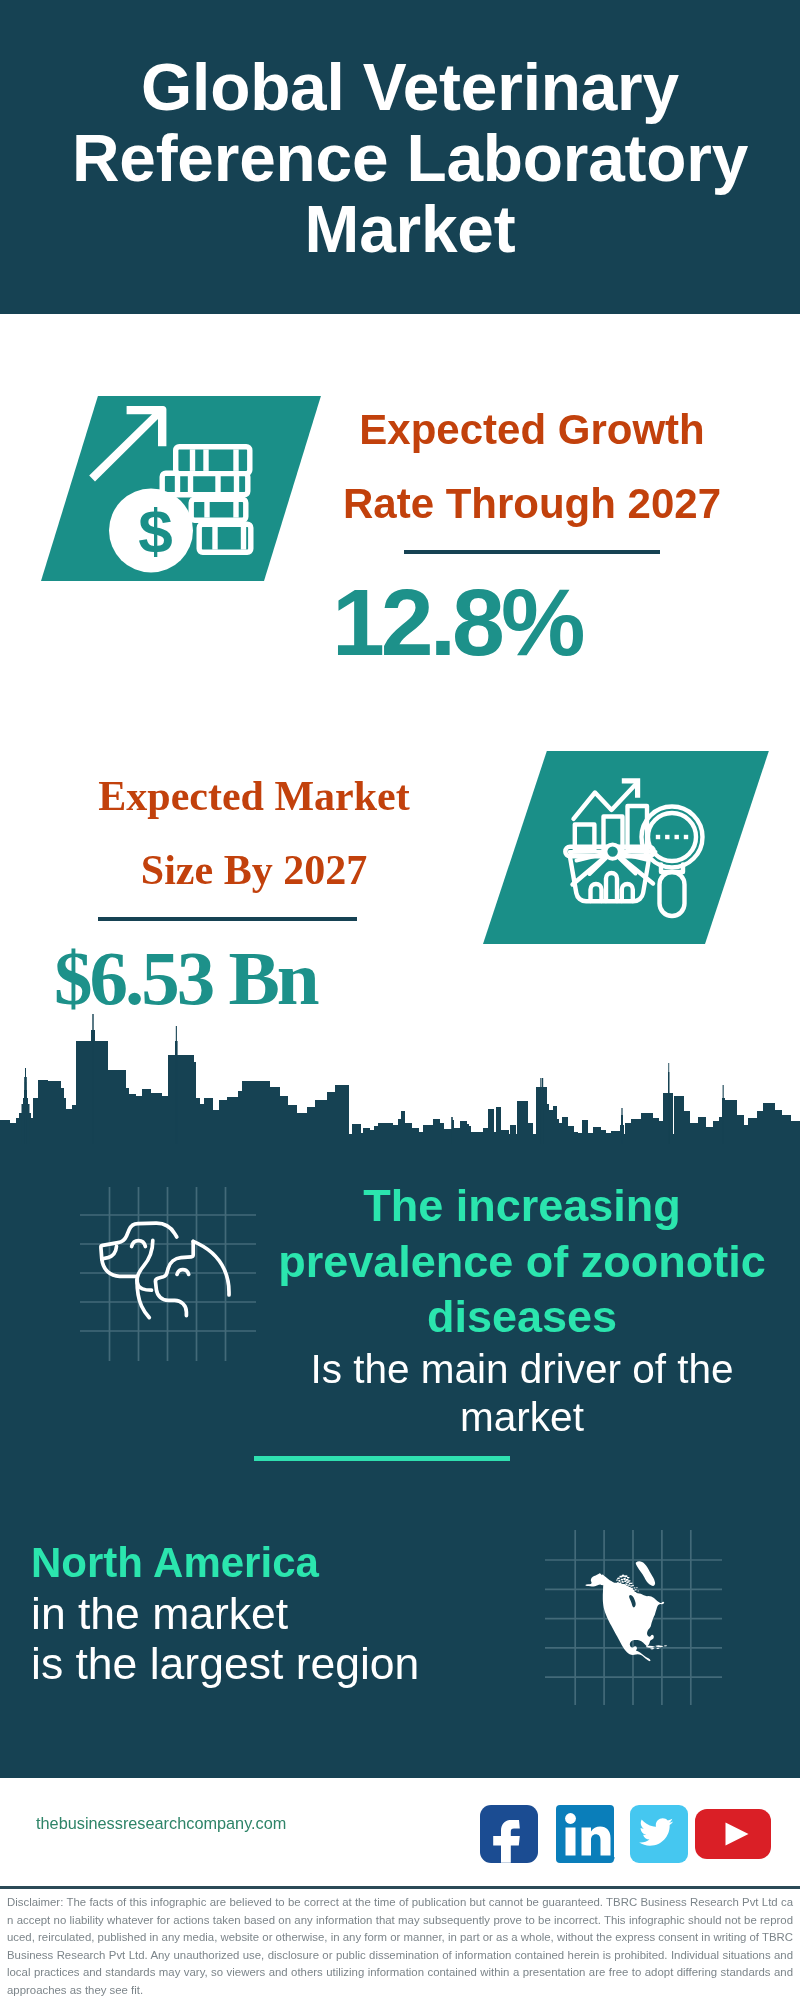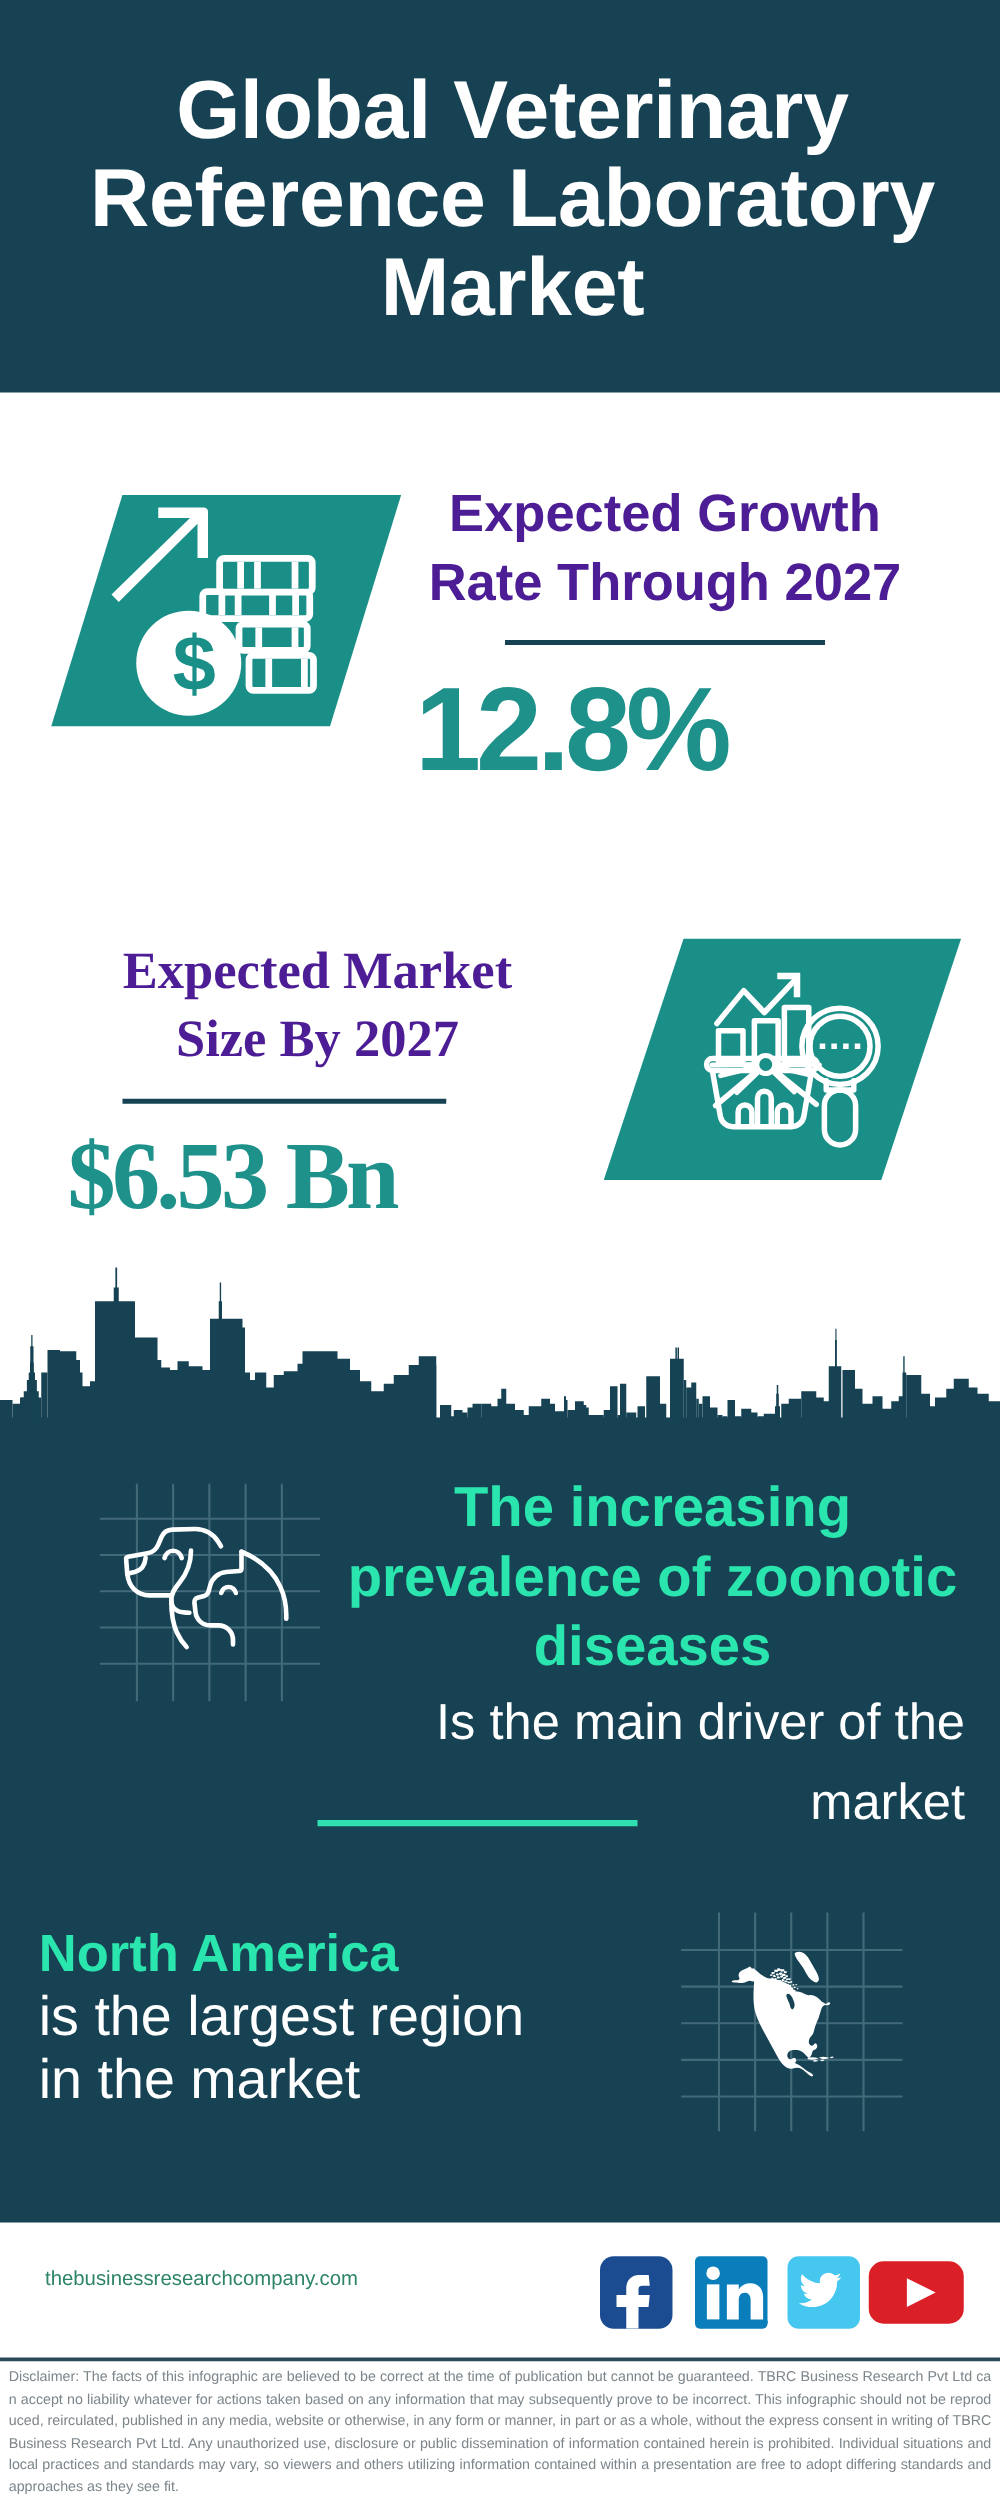--- a/index.html
+++ b/index.html
@@ -7,21 +7,21 @@
        font-family:"Liberation Sans",sans-serif;overflow:hidden;}
   .page{position:relative;width:719px;height:2000px;background:#fff;padding-left:12px;}
 
   
   .hdr{position:absolute;left:0;top:0;width:800px;height:314px;background:#164253;}
   .hdr-title{position:absolute;left:52px;top:52px;width:716px;text-align:center;
              color:#ffffff;font-weight:bold;font-size:65.8px;line-height:71px;
              letter-spacing:-0.2px;}
 
   
-  .stat-head{color:#4c1d95;font-weight:bold;font-size:42px;line-height:55px;text-align:center;}
+  .stat-head{color:#c2410c;font-weight:bold;font-size:42px;line-height:55px;text-align:center;margin-top:19px;}
   .stat-rule{height:4px;background:#164253;margin:0 auto;}
   .stat-val{color:#1d918a;font-weight:bold;font-size:95px;line-height:95px;text-align:left;letter-spacing:-4px;}
 
   .s1-text{position:absolute;left:332px;top:383px;width:400px;}
   .s1-rule{width:256px;margin-top:19px;}
   .s1-val{margin-top:21px;}
 
   .s2-text{position:absolute;left:54px;top:750px;width:400px;font-family:Liberation Serif, serif;}
   .s2-rule{width:259px;margin-top:19px;margin-left:44px;}
   .s2-val{margin-top:19px;font-size:77px;line-height:77px;letter-spacing:-3px;}
@@ -32,21 +32,21 @@
          transform:skewX(-17.1deg);transform-origin:bottom left;}
   .para2{left:483px;top:751px;width:222px;height:193px;
          transform:skewX(-18.3deg);transform-origin:bottom left;}
 
   
   .dark{position:absolute;left:0;top:1134px;width:800px;height:644px;background:#164253;}
   .skyline{position:absolute;left:0;top:1014px;width:800px;height:130px;}
 
   .drv{position:absolute;left:272px;top:1178px;width:500px;text-align:center;}
   .drv-h{font-weight:bold;font-size:45px;line-height:55.5px;color:#2be5ae;}
-  .drv-s{font-size:40.5px;line-height:64px;color:#ffffff;font-weight:normal;text-align:right;}
+  .drv-s{font-size:40.5px;line-height:48px;color:#ffffff;font-weight:normal;}
   .drv-rule{position:absolute;left:254px;top:1456px;width:256px;height:5px;background:#2fe0b0;}
 
   .reg{position:absolute;left:31px;top:1537px;width:525px;text-align:left;}
   .reg-h{font-weight:bold;font-size:42px;line-height:52px;color:#2be5ae;}
   .reg-s{font-size:44.5px;line-height:50px;color:#ffffff;}
 
   
   .src{position:absolute;left:36px;top:1810px;color:#2e8468;font-size:16.3px;line-height:26.5px;}
   .hr{position:absolute;left:0;top:1886px;width:800px;height:3px;background:#2b4a57;}
   .disc{position:absolute;left:7px;top:1894px;width:786px;color:#7c858a;font-size:11.4px;line-height:17.6px;text-align:justify;word-break:break-all;}
@@ -342,22 +342,22 @@
         <line x1="545" y1="1589.3" x2="722" y2="1589.3"></line>
         <line x1="545" y1="1618.6" x2="722" y2="1618.6"></line>
         <line x1="545" y1="1647.9" x2="722" y2="1647.9"></line>
         <line x1="545" y1="1677.2" x2="722" y2="1677.2"></line>
       </g>
       <path fill="#ffffff" d="M598.50,1573.95 L599.60,1573.18 L600.70,1573.84 L601.58,1575.05 L602.46,1574.50 L603.56,1575.05 L604.22,1576.48 L604.66,1578.02 L604.88,1579.56 L605.10,1581.10 L604.88,1582.64 L604.44,1583.96 L603.56,1584.84 L602.46,1585.28 L601.36,1585.06 L600.26,1584.62 L598.94,1584.84 L597.62,1585.28 L596.30,1585.72 L594.98,1586.16 L593.44,1586.38 L591.90,1586.38 L590.36,1586.16 L588.82,1585.94 L587.28,1585.94 L585.96,1585.72 L585.30,1585.06 L586.40,1584.40 L587.94,1584.18 L589.48,1584.18 L590.80,1583.96 L591.68,1583.08 L591.24,1581.76 L590.80,1580.44 L591.02,1579.12 L591.68,1577.80 L592.78,1576.70 L594.10,1575.93 L595.64,1575.38 L596.96,1574.72 Z M603.56,1575.60 L605.10,1576.48 L606.64,1577.80 L608.18,1579.12 L609.72,1580.22 L611.26,1581.10 L612.80,1581.98 L614.34,1582.64 L615.88,1582.86 L617.42,1582.64 L618.96,1582.86 L620.50,1583.30 L622.04,1583.74 L623.58,1584.29 L625.12,1584.84 L626.66,1585.50 L628.20,1586.27 L629.74,1587.04 L631.28,1587.92 L632.61,1589.02 L633.71,1590.23 L634.81,1591.66 L636.13,1592.76 L637.67,1593.20 L639.21,1593.42 L640.75,1593.86 L642.29,1594.41 L643.83,1595.18 L645.37,1595.84 L646.91,1596.17 L648.45,1596.06 L649.99,1596.17 L651.31,1596.61 L652.63,1597.27 L653.95,1598.04 L655.05,1598.92 L656.15,1600.02 L657.25,1601.12 L658.35,1601.78 L659.45,1602.44 L660.55,1603.10 L661.43,1602.88 L662.31,1602.00 L663.41,1601.78 L664.18,1602.44 L663.96,1603.32 L662.86,1603.98 L661.54,1604.20 L660.22,1603.98 L659.01,1604.42 L658.02,1605.30 L657.36,1606.40 L656.92,1607.72 L656.48,1609.16 L656.04,1610.59 L655.60,1612.02 L655.16,1613.45 L654.72,1614.88 L654.06,1616.20 L653.51,1617.52 L652.96,1618.84 L652.52,1620.16 L652.08,1621.48 L651.64,1622.80 L651.31,1624.12 L650.98,1625.44 L650.54,1626.76 L649.88,1627.86 L649.11,1628.74 L648.34,1629.62 L647.68,1630.72 L647.24,1632.04 L647.02,1633.36 L647.24,1634.68 L647.90,1635.78 L648.78,1636.44 L649.66,1636.66 L650.54,1636.22 L651.20,1635.34 L652.08,1634.68 L652.96,1634.90 L653.62,1635.78 L653.84,1637.10 L653.40,1638.42 L652.52,1639.30 L651.64,1639.74 L650.76,1640.18 L650.10,1641.06 L649.66,1642.38 L649.22,1643.70 L648.56,1645.02 L647.68,1645.90 L646.80,1646.34 L644.50,1644.00 L643.00,1642.40 L641.30,1641.20 L639.60,1640.40 L637.80,1640.00 L636.00,1639.90 L634.20,1640.00 L632.50,1640.40 L631.00,1641.40 L630.00,1643.00 L629.80,1644.80 L630.40,1646.40 L631.60,1647.40 L633.00,1647.40 L634.20,1646.60 L635.40,1646.20 L636.50,1646.80 L637.00,1648.20 L636.60,1649.60 L635.80,1650.40 L637.20,1651.00 L638.80,1651.80 L640.40,1652.80 L642.00,1654.00 L643.60,1655.20 L645.20,1656.40 L646.80,1657.40 L648.40,1658.20 L649.80,1659.20 L650.60,1660.40 L649.60,1661.20 L648.20,1660.60 L646.80,1659.60 L645.40,1658.40 L644.00,1657.20 L642.60,1656.00 L641.00,1655.00 L639.40,1654.40 L637.70,1654.20 L636.00,1654.40 L634.40,1654.80 L632.80,1655.00 L631.20,1654.80 L629.60,1654.20 L628.10,1653.20 L626.70,1652.00 L625.40,1650.60 L624.20,1649.00 L623.10,1647.20 L622.00,1645.40 L620.80,1643.20 L619.60,1641.00 L618.40,1638.80 L617.20,1636.60 L616.00,1634.40 L614.80,1632.20 L613.60,1630.00 L612.40,1627.80 L611.20,1625.60 L610.00,1623.40 L608.90,1621.20 L607.80,1619.00 L606.80,1616.80 L605.90,1614.60 L605.10,1612.40 L604.40,1610.20 L603.80,1608.00 L603.40,1605.80 L603.10,1603.60 L602.90,1601.40 L602.80,1599.20 L602.80,1597.00 L602.80,1594.80 L602.90,1592.60 L603.00,1590.40 L603.10,1588.20 L603.20,1586.00 L603.30,1583.80 L603.40,1581.60 L603.50,1579.40 L603.50,1577.40 L603.40,1575.60 ZM635.91,1562.40 L637.56,1561.52 L639.43,1561.30 L641.41,1561.74 L643.17,1562.62 L644.71,1563.94 L646.03,1565.48 L647.13,1567.02 L648.01,1568.56 L648.89,1570.10 L649.77,1571.64 L650.65,1573.18 L651.53,1574.72 L652.41,1576.26 L653.29,1577.80 L654.06,1579.34 L654.61,1580.88 L655.05,1582.42 L655.05,1583.96 L654.39,1585.28 L653.29,1585.94 L651.97,1585.72 L650.65,1585.06 L649.33,1584.18 L648.01,1583.08 L646.91,1581.76 L646.03,1580.44 L645.15,1578.90 L644.27,1577.36 L643.39,1575.82 L642.51,1574.28 L641.41,1572.74 L640.31,1571.20 L639.21,1569.66 L638.11,1568.12 L637.01,1566.36 L636.13,1564.60 L635.69,1563.28 Z M619.98,1578.52 L618.92,1579.09 L617.93,1579.37 L617.34,1578.77 L616.93,1578.34 L617.63,1577.66 L618.50,1577.51 L619.86,1577.76 Z M622.69,1576.86 L621.99,1577.58 L620.39,1577.53 L619.37,1577.29 L619.45,1576.45 L619.62,1575.68 L620.99,1575.78 L622.12,1575.81 Z M625.08,1575.77 L624.41,1576.41 L622.82,1576.72 L622.28,1576.22 L621.60,1575.59 L622.11,1574.69 L623.44,1574.53 L624.35,1575.20 Z M627.70,1576.48 L626.64,1577.05 L625.64,1577.46 L624.55,1576.99 L624.19,1576.08 L624.63,1575.43 L626.17,1575.35 L627.26,1575.46 Z M629.38,1577.72 L629.29,1578.34 L628.07,1578.50 L627.10,1578.23 L627.01,1577.40 L627.03,1576.73 L628.48,1576.90 L629.42,1576.99 Z M620.92,1581.01 L620.08,1581.75 L619.27,1581.67 L618.56,1581.38 L618.25,1580.86 L618.70,1580.06 L619.80,1579.77 L620.29,1580.51 Z M622.93,1579.76 L622.73,1580.50 L621.55,1580.44 L621.00,1580.07 L620.58,1579.41 L621.07,1578.89 L621.89,1578.72 L623.05,1579.06 Z M625.80,1579.02 L625.21,1579.76 L624.11,1580.19 L623.29,1579.38 L623.14,1578.82 L623.67,1578.29 L624.69,1577.85 L625.75,1578.13 Z M628.40,1579.89 L627.62,1580.72 L626.64,1580.74 L625.42,1580.34 L625.54,1579.69 L626.04,1578.92 L627.08,1578.92 L628.21,1579.12 Z M630.49,1581.07 L630.07,1581.55 L629.11,1581.70 L628.53,1581.40 L627.90,1580.60 L628.45,1580.13 L629.37,1580.15 L630.42,1580.34 Z M621.52,1583.31 L620.94,1584.07 L619.99,1583.93 L619.00,1583.79 L619.01,1583.30 L619.72,1582.70 L620.57,1582.33 L621.31,1582.88 Z M624.09,1582.00 L623.63,1582.70 L622.60,1582.84 L621.41,1582.62 L621.47,1581.72 L621.62,1581.23 L622.86,1580.92 L623.59,1581.62 Z M626.41,1581.50 L626.02,1581.99 L625.05,1582.13 L624.27,1581.82 L624.06,1581.29 L624.56,1580.61 L625.31,1580.45 L626.51,1580.54 Z M628.73,1582.60 L628.50,1583.12 L627.45,1583.30 L626.40,1583.05 L626.26,1582.38 L626.73,1581.71 L627.80,1581.34 L629.12,1581.84 Z M631.29,1583.41 L630.93,1583.99 L629.82,1584.08 L629.07,1583.91 L628.78,1583.09 L629.44,1582.75 L630.15,1582.60 L630.73,1582.83 Z M622.48,1585.83 L621.92,1586.32 L621.31,1586.62 L620.62,1586.19 L620.37,1585.57 L620.77,1585.00 L621.51,1584.85 L622.40,1585.36 Z M624.80,1584.65 L624.58,1585.49 L623.52,1585.56 L622.88,1585.00 L622.31,1584.56 L623.19,1583.93 L623.88,1583.97 L625.00,1584.00 Z M627.46,1584.23 L627.24,1584.80 L626.31,1585.10 L625.37,1584.66 L625.21,1584.12 L625.57,1583.29 L626.57,1583.49 L627.21,1583.67 Z M630.25,1585.33 L629.64,1585.74 L628.62,1585.87 L627.71,1585.68 L627.25,1584.82 L628.03,1584.41 L628.95,1584.40 L630.00,1584.59 Z M632.05,1585.99 L631.80,1586.64 L630.88,1586.56 L629.94,1586.37 L630.06,1585.76 L630.47,1585.39 L631.36,1585.25 L631.83,1585.65 Z M623.73,1587.93 L623.31,1588.40 L622.70,1588.51 L622.05,1588.27 L621.60,1587.85 L622.09,1587.42 L622.81,1587.29 L623.68,1587.44 Z M626.19,1587.05 L625.87,1587.77 L624.93,1587.67 L624.08,1587.54 L623.98,1586.81 L624.46,1586.55 L625.26,1586.38 L626.01,1586.66 Z M628.36,1586.98 L628.02,1587.32 L627.40,1587.41 L626.59,1587.30 L626.71,1586.67 L626.98,1586.37 L627.75,1586.24 L628.54,1586.26 Z M631.22,1587.72 L630.82,1588.41 L629.94,1588.28 L629.21,1588.10 L629.05,1587.58 L629.47,1587.28 L629.99,1587.16 L630.96,1587.17 Z M633.01,1588.45 L632.81,1588.93 L631.97,1588.84 L631.47,1588.68 L631.15,1588.17 L631.58,1587.80 L632.33,1587.89 L632.72,1588.06 Z M618.26,1580.04 L617.49,1580.51 L616.90,1580.70 L616.10,1580.59 L616.19,1579.94 L616.39,1579.44 L617.19,1579.38 L617.77,1579.52 Z M618.62,1582.70 L618.46,1583.27 L617.61,1583.30 L617.00,1583.08 L617.12,1582.61 L617.23,1582.17 L617.92,1582.04 L618.72,1582.30 Z M632.56,1583.34 L632.29,1583.70 L631.63,1584.11 L630.88,1583.65 L630.65,1583.29 L631.35,1582.82 L631.97,1582.40 L632.57,1582.82 Z M633.82,1585.67 L633.55,1586.04 L632.65,1586.17 L631.92,1585.92 L631.69,1585.37 L632.34,1585.16 L632.86,1584.87 L633.79,1585.09 Z M627.14,1589.68 L627.08,1590.22 L626.35,1590.23 L625.66,1590.15 L625.30,1589.54 L625.86,1589.20 L626.74,1589.02 L627.25,1589.23 Z M629.60,1589.97 L629.51,1590.36 L628.79,1590.45 L628.17,1590.20 L627.93,1589.82 L628.09,1589.39 L628.93,1589.39 L629.51,1589.59 Z M624.69,1589.91 L624.56,1590.25 L623.95,1590.34 L623.29,1590.32 L623.15,1589.81 L623.30,1589.45 L624.03,1589.31 L624.69,1589.63 Z M632.13,1590.62 L631.85,1591.07 L631.27,1590.97 L630.67,1590.82 L630.51,1590.48 L630.60,1590.13 L631.33,1590.09 L632.15,1590.22 Z M634.82,1590.76 L634.22,1590.98 L633.55,1591.29 L632.87,1590.94 L632.92,1590.45 L633.18,1590.07 L633.93,1590.02 L634.52,1590.17 Z M635.64,1588.07 L634.99,1588.35 L634.38,1588.38 L633.87,1588.22 L633.71,1587.91 L634.04,1587.53 L634.90,1587.22 L635.32,1587.53 Z M636.65,1589.99 L636.45,1590.28 L635.64,1590.53 L635.11,1590.25 L634.95,1589.83 L635.38,1589.36 L635.95,1589.37 L636.54,1589.53 Z M637.87,1587.78 L637.45,1588.09 L636.97,1588.18 L636.38,1587.94 L636.06,1587.53 L636.48,1587.32 L637.15,1587.33 L637.68,1587.44 Z M633.87,1592.84 L633.62,1593.10 L633.19,1593.32 L632.62,1593.04 L632.49,1592.73 L632.81,1592.42 L633.33,1592.24 L634.09,1592.44 Z M636.58,1592.40 L636.23,1592.80 L635.48,1592.90 L635.01,1592.59 L635.06,1592.20 L635.24,1591.89 L635.77,1591.93 L636.28,1591.96 Z M638.91,1591.07 L638.51,1591.46 L638.08,1591.51 L637.53,1591.23 L637.27,1590.99 L637.72,1590.66 L638.24,1590.37 L638.61,1590.75 Z M645.81,1646.56 L649.11,1645.79 L652.41,1646.01 L655.16,1646.67 L652.41,1647.66 L649.11,1647.77 L646.47,1647.33 Z M655.49,1645.79 L658.46,1645.35 L661.43,1645.79 L663.63,1646.45 L660.77,1647.22 L657.91,1647.11 L655.71,1646.45 Z M650.21,1648.43 L652.96,1647.99 L654.61,1648.87 L651.97,1649.42 L650.43,1649.09 Z M664.07,1645.57 L666.27,1645.24 L667.15,1646.01 L664.73,1646.56 L664.18,1646.12 Z M656.37,1647.99 L658.57,1647.66 L659.67,1648.43 L657.47,1648.98 L656.59,1648.54 Z"></path>
       <path fill="#164253" d="M629.30,1595.40 L630.62,1594.96 L631.72,1595.40 L632.83,1596.50 L633.71,1597.82 L634.37,1599.36 L635.03,1600.90 L635.47,1602.44 L635.69,1603.98 L635.47,1605.52 L634.81,1606.84 L633.93,1607.50 L633.05,1607.06 L632.39,1605.96 L631.94,1604.42 L631.50,1602.88 L630.84,1601.34 L630.18,1599.80 L629.52,1598.26 L629.08,1596.72 Z"></path>
     </svg>
   <div class="reg">
     <div class="reg-h">North America</div>
+    <div class="reg-s">in the market</div>
     <div class="reg-s">is the largest region</div>
-    <div class="reg-s">in the market</div>
   </div>
 
   <div class="src">
     <div>thebusinessresearchcompany.com</div>
   </div>
 
   <svg class="social-svg" viewBox="0 1780 800 120" width="800" height="120" style="position:absolute;left:0;top:1780px;">
       <g>
 <rect x="480" y="1805" width="58" height="58" rx="11" fill="#1B4C92"></rect>
 <path fill="#ffffff" d="M519.0,1820.0 L511.0,1820.0 C505.0,1820.0 501.0,1824.5 501.0,1830.6

